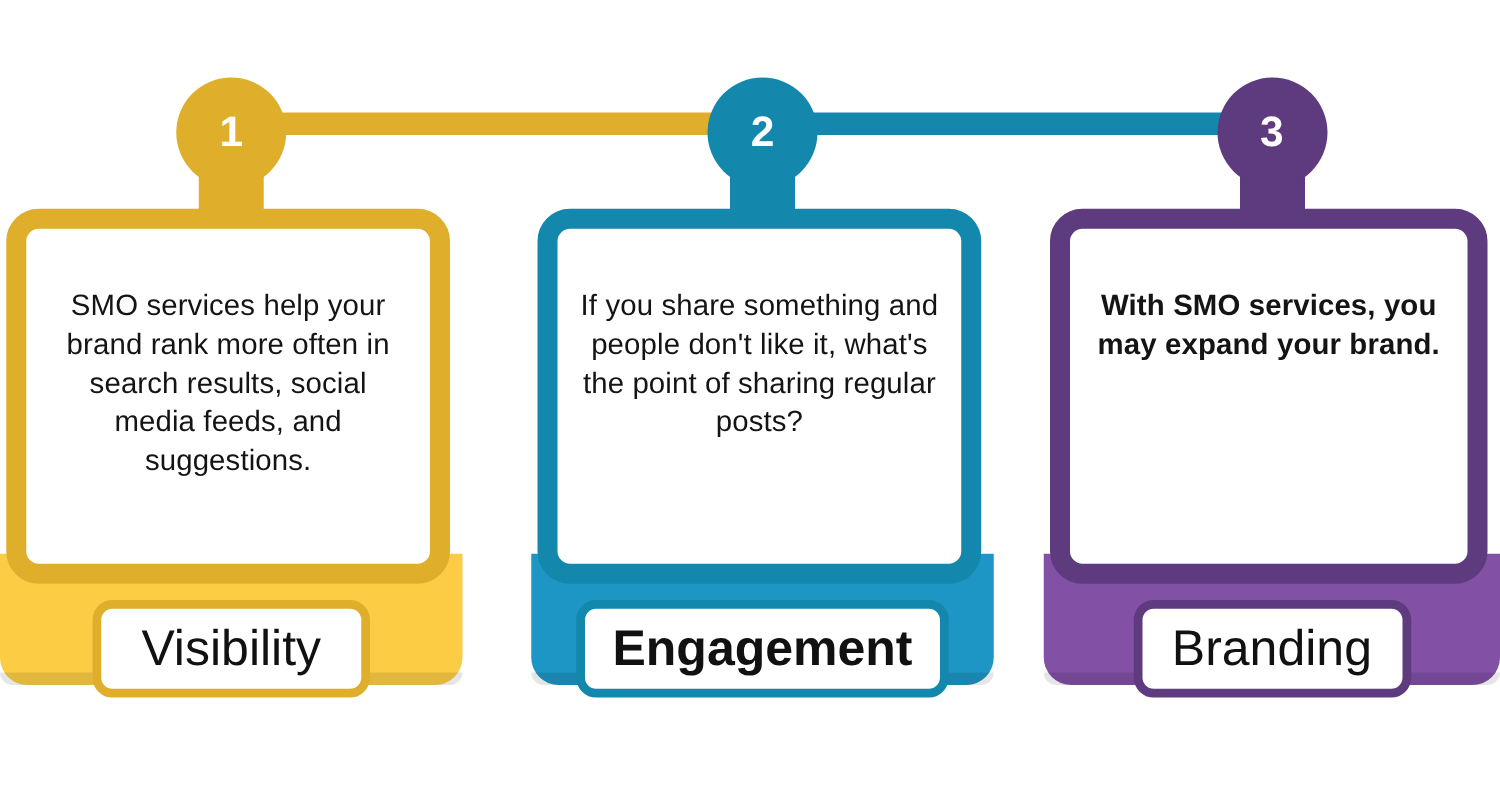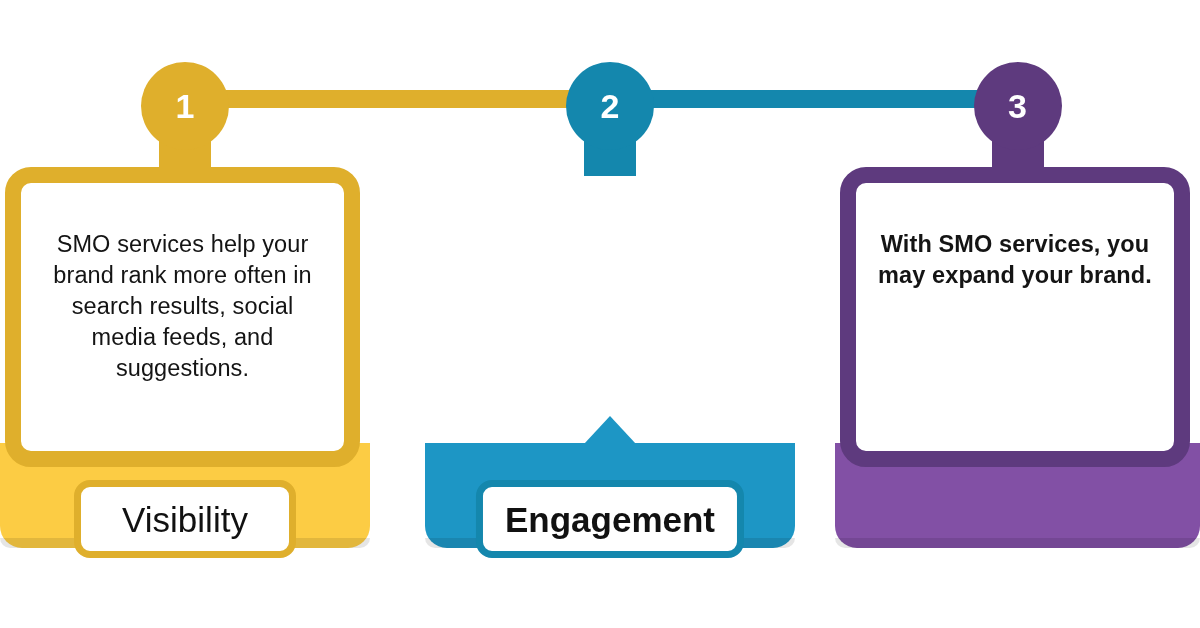--- a/index.html
+++ b/index.html
@@ -140,21 +140,21 @@
     border-width: 7px;
     border-radius: 16px;
     display: flex;
     align-items: center;
     justify-content: center;
     box-sizing: border-box;
     padding: 0 22px;
     z-index: 4;
   }
   .label-pill span {
-    font-size: 35px;
+    font-size: 40px;
     color: #111111;
     white-space: nowrap;
     line-height: 1;
   }
 </style>
 </head>
 <body>
 
 <div class="stage">
 
@@ -172,34 +172,40 @@
       <span>1</span>
     </div>
     <div class="label-pill" style="border-color: rgb(223, 175, 44);">
       <span>Visibility</span>
     </div>
   </div>
 
   <div class="col col-2">
     <div class="base-bar" style="background: rgb(29, 150, 197);"></div>
     <div class="notch" style="border-bottom-color: rgb(29, 150, 197);"></div>
+    <div class="card-frame" style="border-color: rgb(20, 135, 173);">
+      <div class="card-text">If you share something and people don't like it, what's the point of sharing regular posts?</div>
+    </div>
     <div class="stem" style="background: rgb(20, 135, 173);"></div>
     <div class="circle" style="background: rgb(20, 135, 173); color: rgb(255, 255, 255);">
       <span>2</span>
     </div>
     <div class="label-pill" style="border-color: rgb(20, 135, 173); font-weight: bold;">
       <span>Engagement</span>
     </div>
   </div>
 
   <div class="col col-3">
     <div class="base-bar" style="background: rgb(130, 80, 165);"></div>
     <div class="notch" style="border-bottom-color: rgb(130, 80, 165);"></div>
     <div class="card-frame" style="border-color: rgb(94, 58, 126); font-weight: bold;">
       <div class="card-text">With SMO services, you may expand your brand.</div>
     </div>
     <div class="stem" style="background: rgb(94, 58, 126);"></div>
     <div class="circle" style="background: rgb(94, 58, 126); color: rgb(255, 255, 255);">
       <span>3</span>
     </div>
+    <div class="label-pill" style="border-color: rgb(94, 58, 126);">
+      <span>Branding</span>
+    </div>
   </div>
 
 </div>
 
 </body></html>

